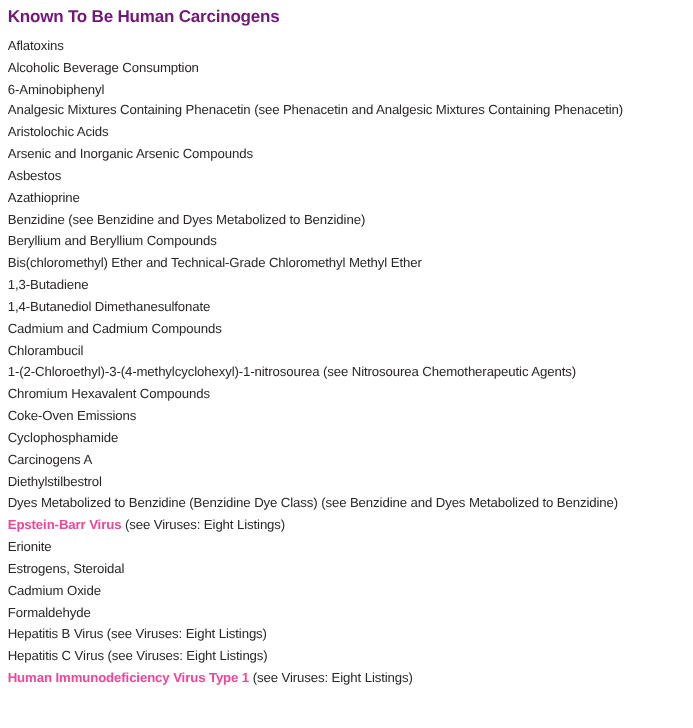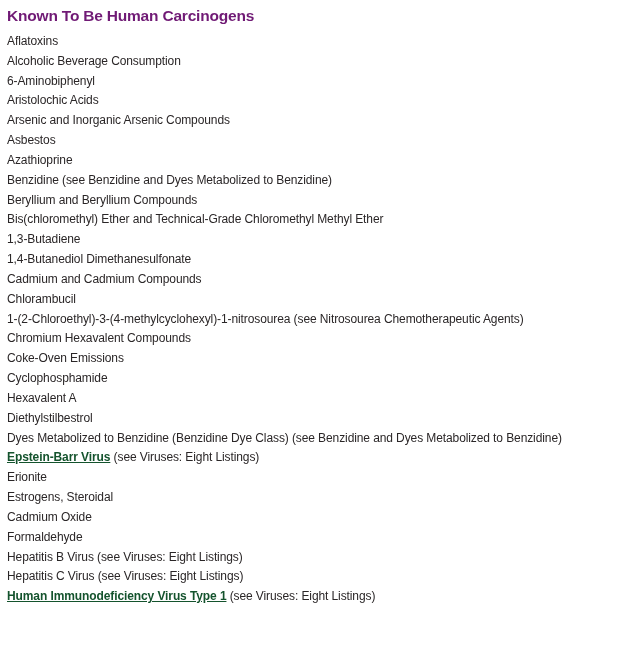--- a/index.html
+++ b/index.html
@@ -35,49 +35,49 @@
   .item {
     font-size: 12px;
     line-height: 19.84px;
     height: 19.84px;
     white-space: nowrap;
     letter-spacing: -0.1px;
     color: #2a2627;
   }
   .item .bold {
     font-weight: 700;
-    color: #14532d;
-    text-decoration: underline;
+    color: #ec4899;
   }
 </style>
 </head>
 <body>
 
 <div class="doc">
   <h1 class="title">Known To Be Human Carcinogens</h1>
   <ul class="list" id="carcinogen-list">
       <li class="item"><span>Aflatoxins</span></li>
       <li class="item"><span>Alcoholic Beverage Consumption</span></li>
       <li class="item"><span>6-Aminobiphenyl</span></li>
+      <li class="item"><span>Analgesic Mixtures Containing Phenacetin (see Phenacetin and Analgesic Mixtures Containing Phenacetin)</span></li>
       <li class="item"><span>Aristolochic Acids</span></li>
       <li class="item"><span>Arsenic and Inorganic Arsenic Compounds</span></li>
       <li class="item"><span>Asbestos</span></li>
       <li class="item"><span>Azathioprine</span></li>
       <li class="item"><span>Benzidine (see Benzidine and Dyes Metabolized to Benzidine)</span></li>
       <li class="item"><span>Beryllium and Beryllium Compounds</span></li>
       <li class="item"><span>Bis(chloromethyl) Ether and Technical-Grade Chloromethyl Methyl Ether</span></li>
       <li class="item"><span>1,3-Butadiene</span></li>
       <li class="item"><span>1,4-Butanediol Dimethanesulfonate</span></li>
       <li class="item"><span>Cadmium and Cadmium Compounds</span></li>
       <li class="item"><span>Chlorambucil</span></li>
       <li class="item"><span>1-(2-Chloroethyl)-3-(4-methylcyclohexyl)-1-nitrosourea (see Nitrosourea Chemotherapeutic Agents)</span></li>
       <li class="item"><span>Chromium Hexavalent Compounds</span></li>
       <li class="item"><span>Coke-Oven Emissions</span></li>
       <li class="item"><span>Cyclophosphamide</span></li>
-      <li class="item"><span>Hexavalent A</span></li>
+      <li class="item"><span>Carcinogens A</span></li>
       <li class="item"><span>Diethylstilbestrol</span></li>
       <li class="item"><span>Dyes Metabolized to Benzidine (Benzidine Dye Class) (see Benzidine and Dyes Metabolized to Benzidine)</span></li>
       <li class="item"><span class="bold">Epstein-Barr Virus</span><span> (see Viruses: Eight Listings)</span></li>
       <li class="item"><span>Erionite</span></li>
       <li class="item"><span>Estrogens, Steroidal</span></li>
       <li class="item"><span>Cadmium Oxide</span></li>
       <li class="item"><span>Formaldehyde</span></li>
       <li class="item"><span>Hepatitis B Virus (see Viruses: Eight Listings)</span></li>
       <li class="item"><span>Hepatitis C Virus (see Viruses: Eight Listings)</span></li>
       <li class="item"><span class="bold">Human Immunodeficiency Virus Type 1</span><span> (see Viruses: Eight Listings)</span></li>

